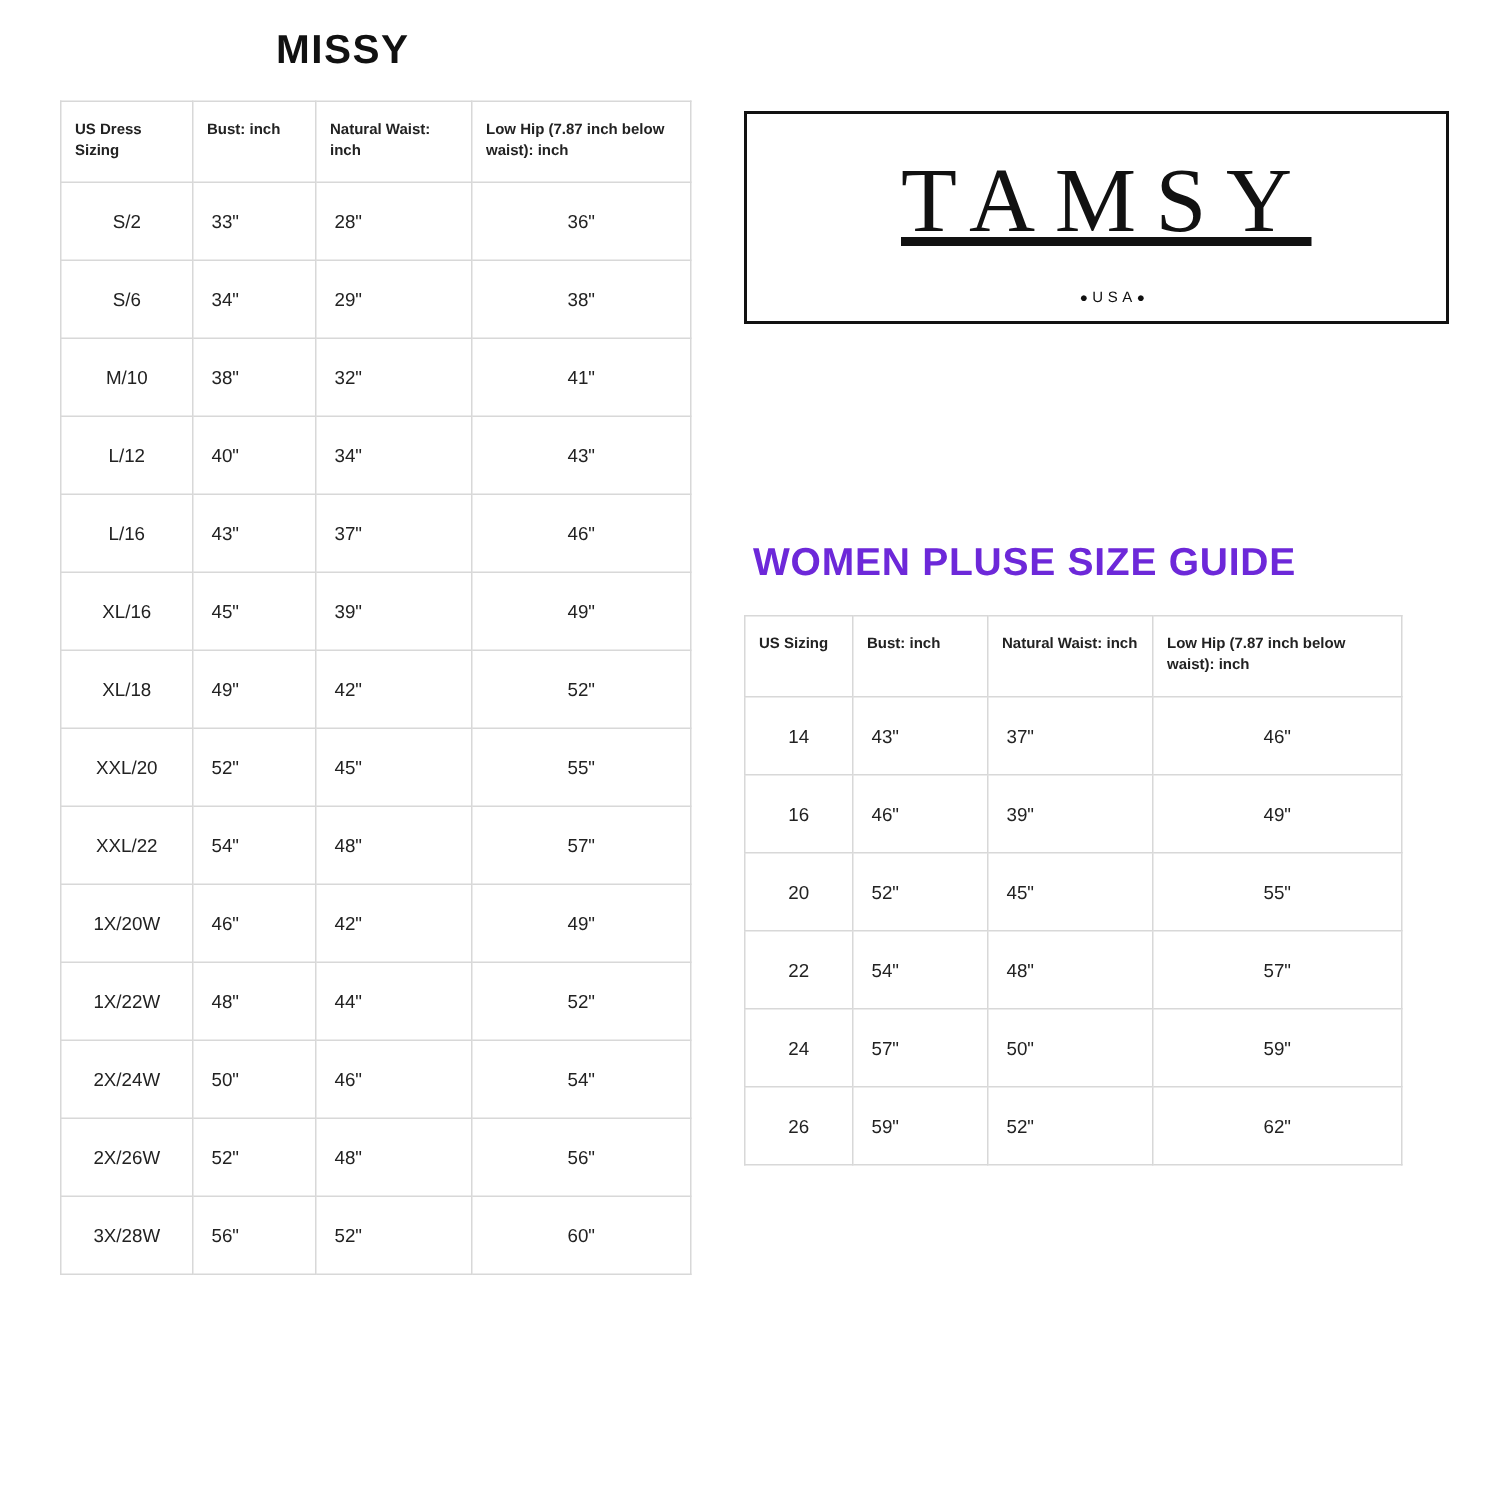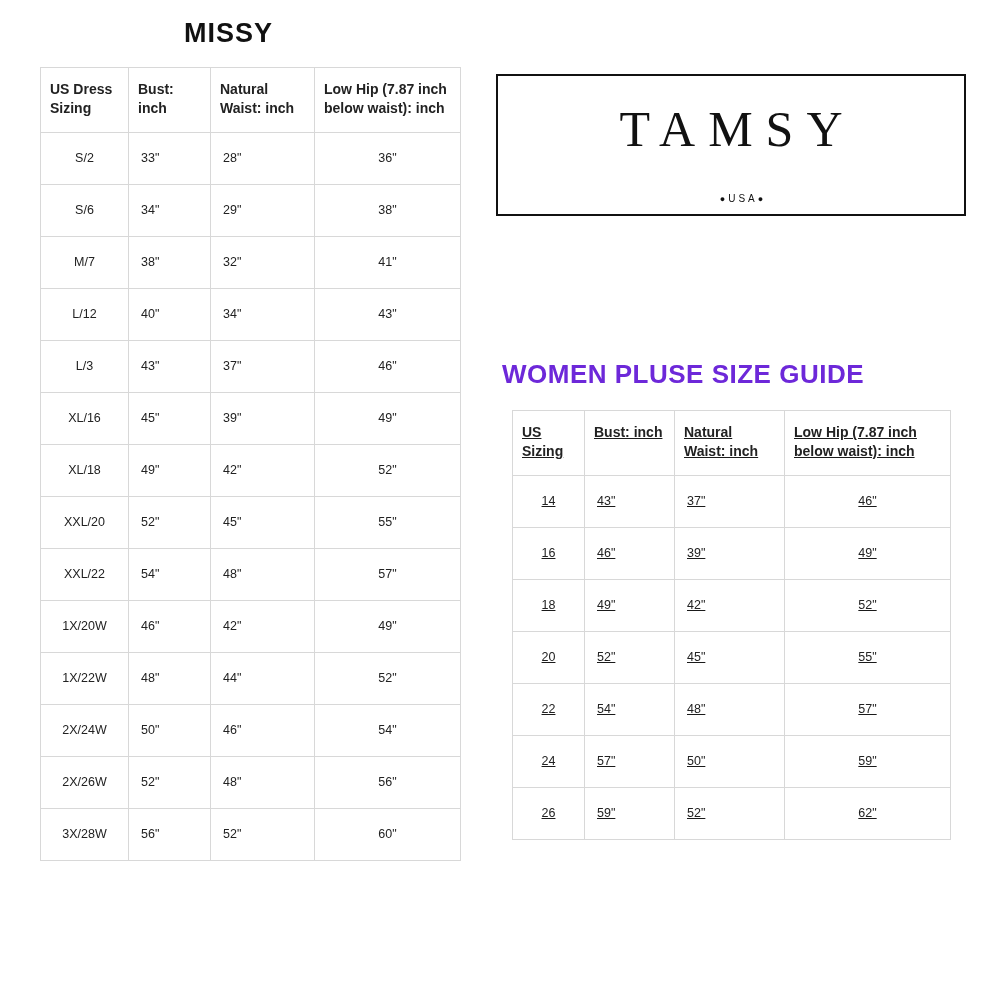--- a/index.html
+++ b/index.html
@@ -47,21 +47,21 @@
   table.size-table th,
   table.size-table td {
     border: 1px solid #d8d8d8;
     font-weight: normal;
     color: #222;
   }
   table.size-table th {
     text-align: left;
     vertical-align: top;
     padding: 12px 9px 14px 9px;
-    font-size: 14px;
+    font-size: 10px;
     line-height: 1.35;
     font-weight: 600;
   }
   table.size-table td {
     font-size: 12.5px;
     padding: 0;
     height: 51px;
     text-align: center;
   }
   table.size-table td.left-cell {
@@ -93,26 +93,27 @@
     box-sizing: border-box;
     position: relative;
   }
   .logo-word {
     position: absolute;
     left: 0;
     right: 0;
     top: 28px;
     text-align: center;
     font-family: "Liberation Serif", serif;
-    font-size: 50px;
+    font-size: 61px;
     letter-spacing: 13px;
     color: #111;
     font-weight: 300;
     line-height: 1;
     text-indent: 13px;
+    text-decoration: underline;
   }
   .logo-sub {
     position: absolute;
     left: 0;
     right: 0;
     bottom: 10px;
     text-align: center;
     font-size: 10px;
     letter-spacing: 3px;
     color: #111;
@@ -125,23 +126,21 @@
 
   .plus-title {
     font-size: 26px;
     font-weight: bold;
     letter-spacing: 0.5px;
     color: #6d28d9;
     margin: 143px 0 20px 6px;
   }
 
   .plus-wrap {
-    margin-left: 16px;
     width: 438px;
-    text-decoration: underline;
   }
   .plus-table col.p1 { width: 72px; }
   .plus-table col.p2 { width: 90px; }
   .plus-table col.p3 { width: 110px; }
   .plus-table col.p4 { width: 166px; }
 
   .plus-table th {
     padding: 12px 8px 14px 8px;
     font-size: 11.5px;
     line-height: 1.4;
@@ -188,33 +187,33 @@
             <td class="val-cell">28"</td>
             <td class="">36"</td>
           </tr>
           <tr>
             <td class="left-cell">S/6</td>
             <td class="val-cell">34"</td>
             <td class="val-cell">29"</td>
             <td class="">38"</td>
           </tr>
           <tr>
-            <td class="left-cell">M/7</td>
+            <td class="left-cell">M/10</td>
             <td class="val-cell">38"</td>
             <td class="val-cell">32"</td>
             <td class="">41"</td>
           </tr>
           <tr>
             <td class="left-cell">L/12</td>
             <td class="val-cell">40"</td>
             <td class="val-cell">34"</td>
             <td class="">43"</td>
           </tr>
           <tr>
-            <td class="left-cell">L/3</td>
+            <td class="left-cell">L/16</td>
             <td class="val-cell">43"</td>
             <td class="val-cell">37"</td>
             <td class="">46"</td>
           </tr>
           <tr>
             <td class="left-cell">XL/16</td>
             <td class="val-cell">45"</td>
             <td class="val-cell">39"</td>
             <td class="">49"</td>
           </tr>
@@ -304,26 +303,20 @@
               <td class="val-cell">37"</td>
               <td class="hip-cell">46"</td>
             </tr>
             <tr>
               <td class="left-cell">16</td>
               <td class="val-cell">46"</td>
               <td class="val-cell">39"</td>
               <td class="hip-cell">49"</td>
             </tr>
             <tr>
-              <td class="left-cell">18</td>
-              <td class="val-cell">49"</td>
-              <td class="val-cell">42"</td>
-              <td class="hip-cell">52"</td>
-            </tr>
-            <tr>
               <td class="left-cell">20</td>
               <td class="val-cell">52"</td>
               <td class="val-cell">45"</td>
               <td class="hip-cell">55"</td>
             </tr>
             <tr>
               <td class="left-cell">22</td>
               <td class="val-cell">54"</td>
               <td class="val-cell">48"</td>
               <td class="hip-cell">57"</td>

